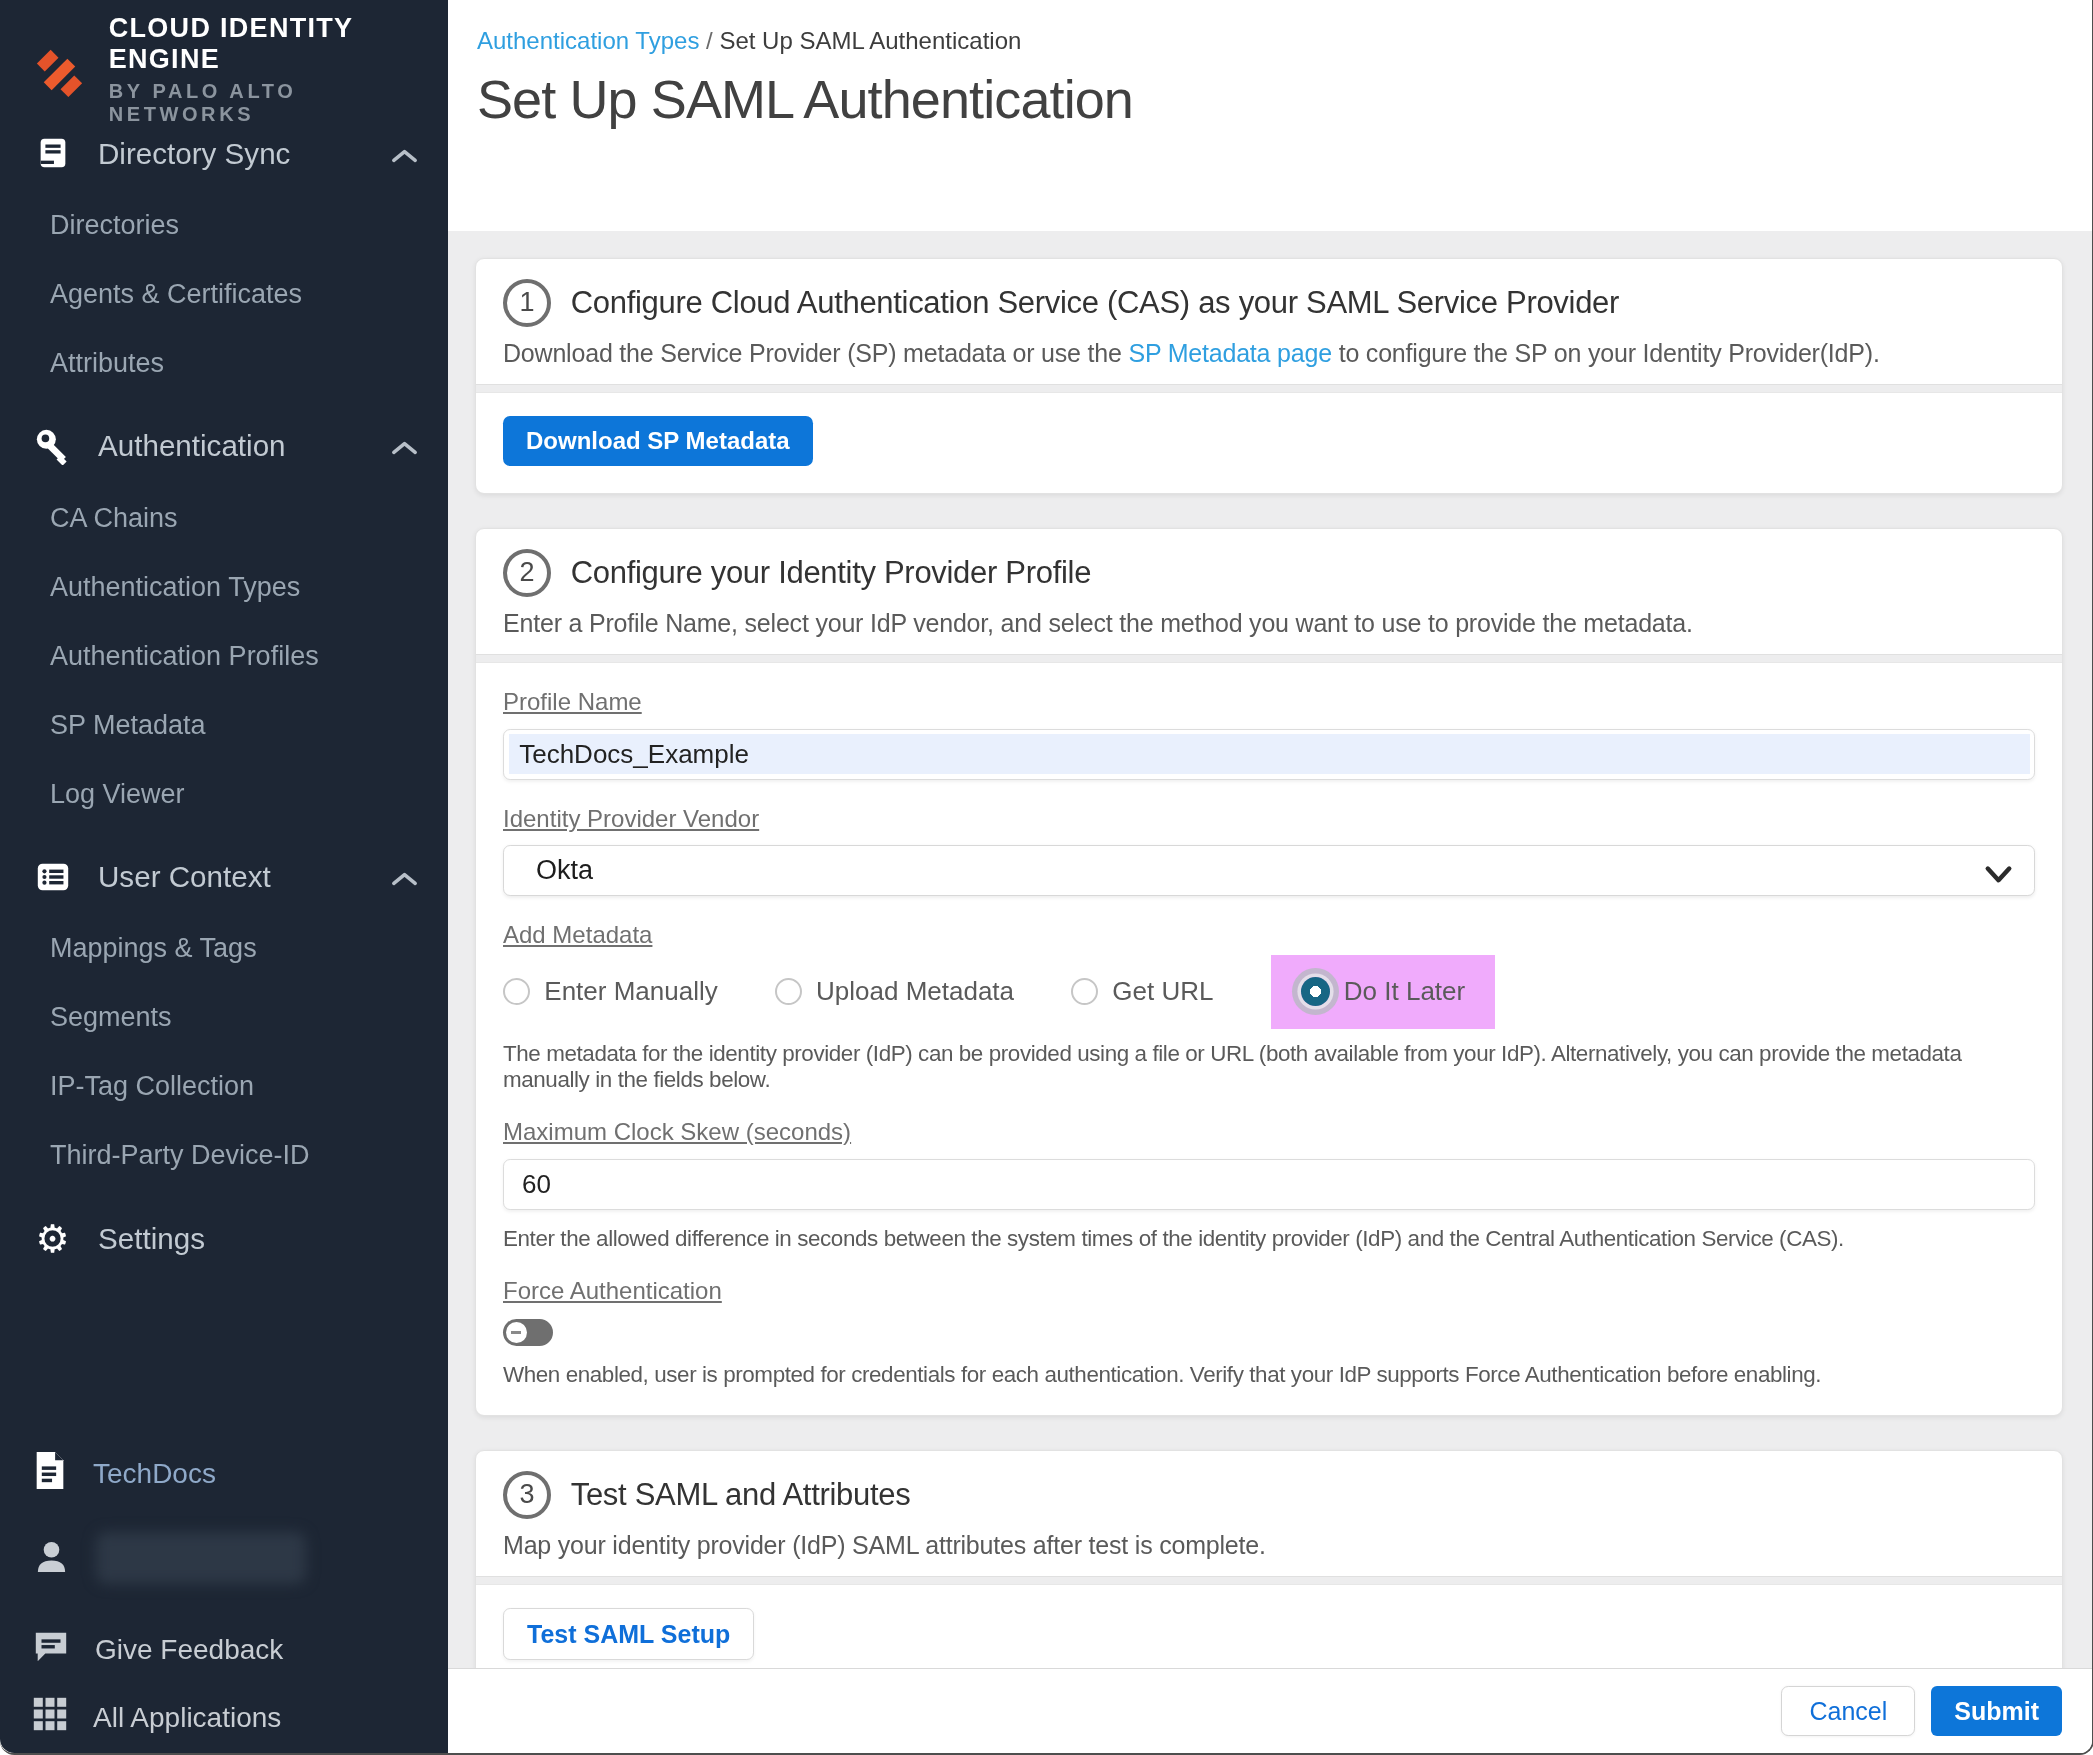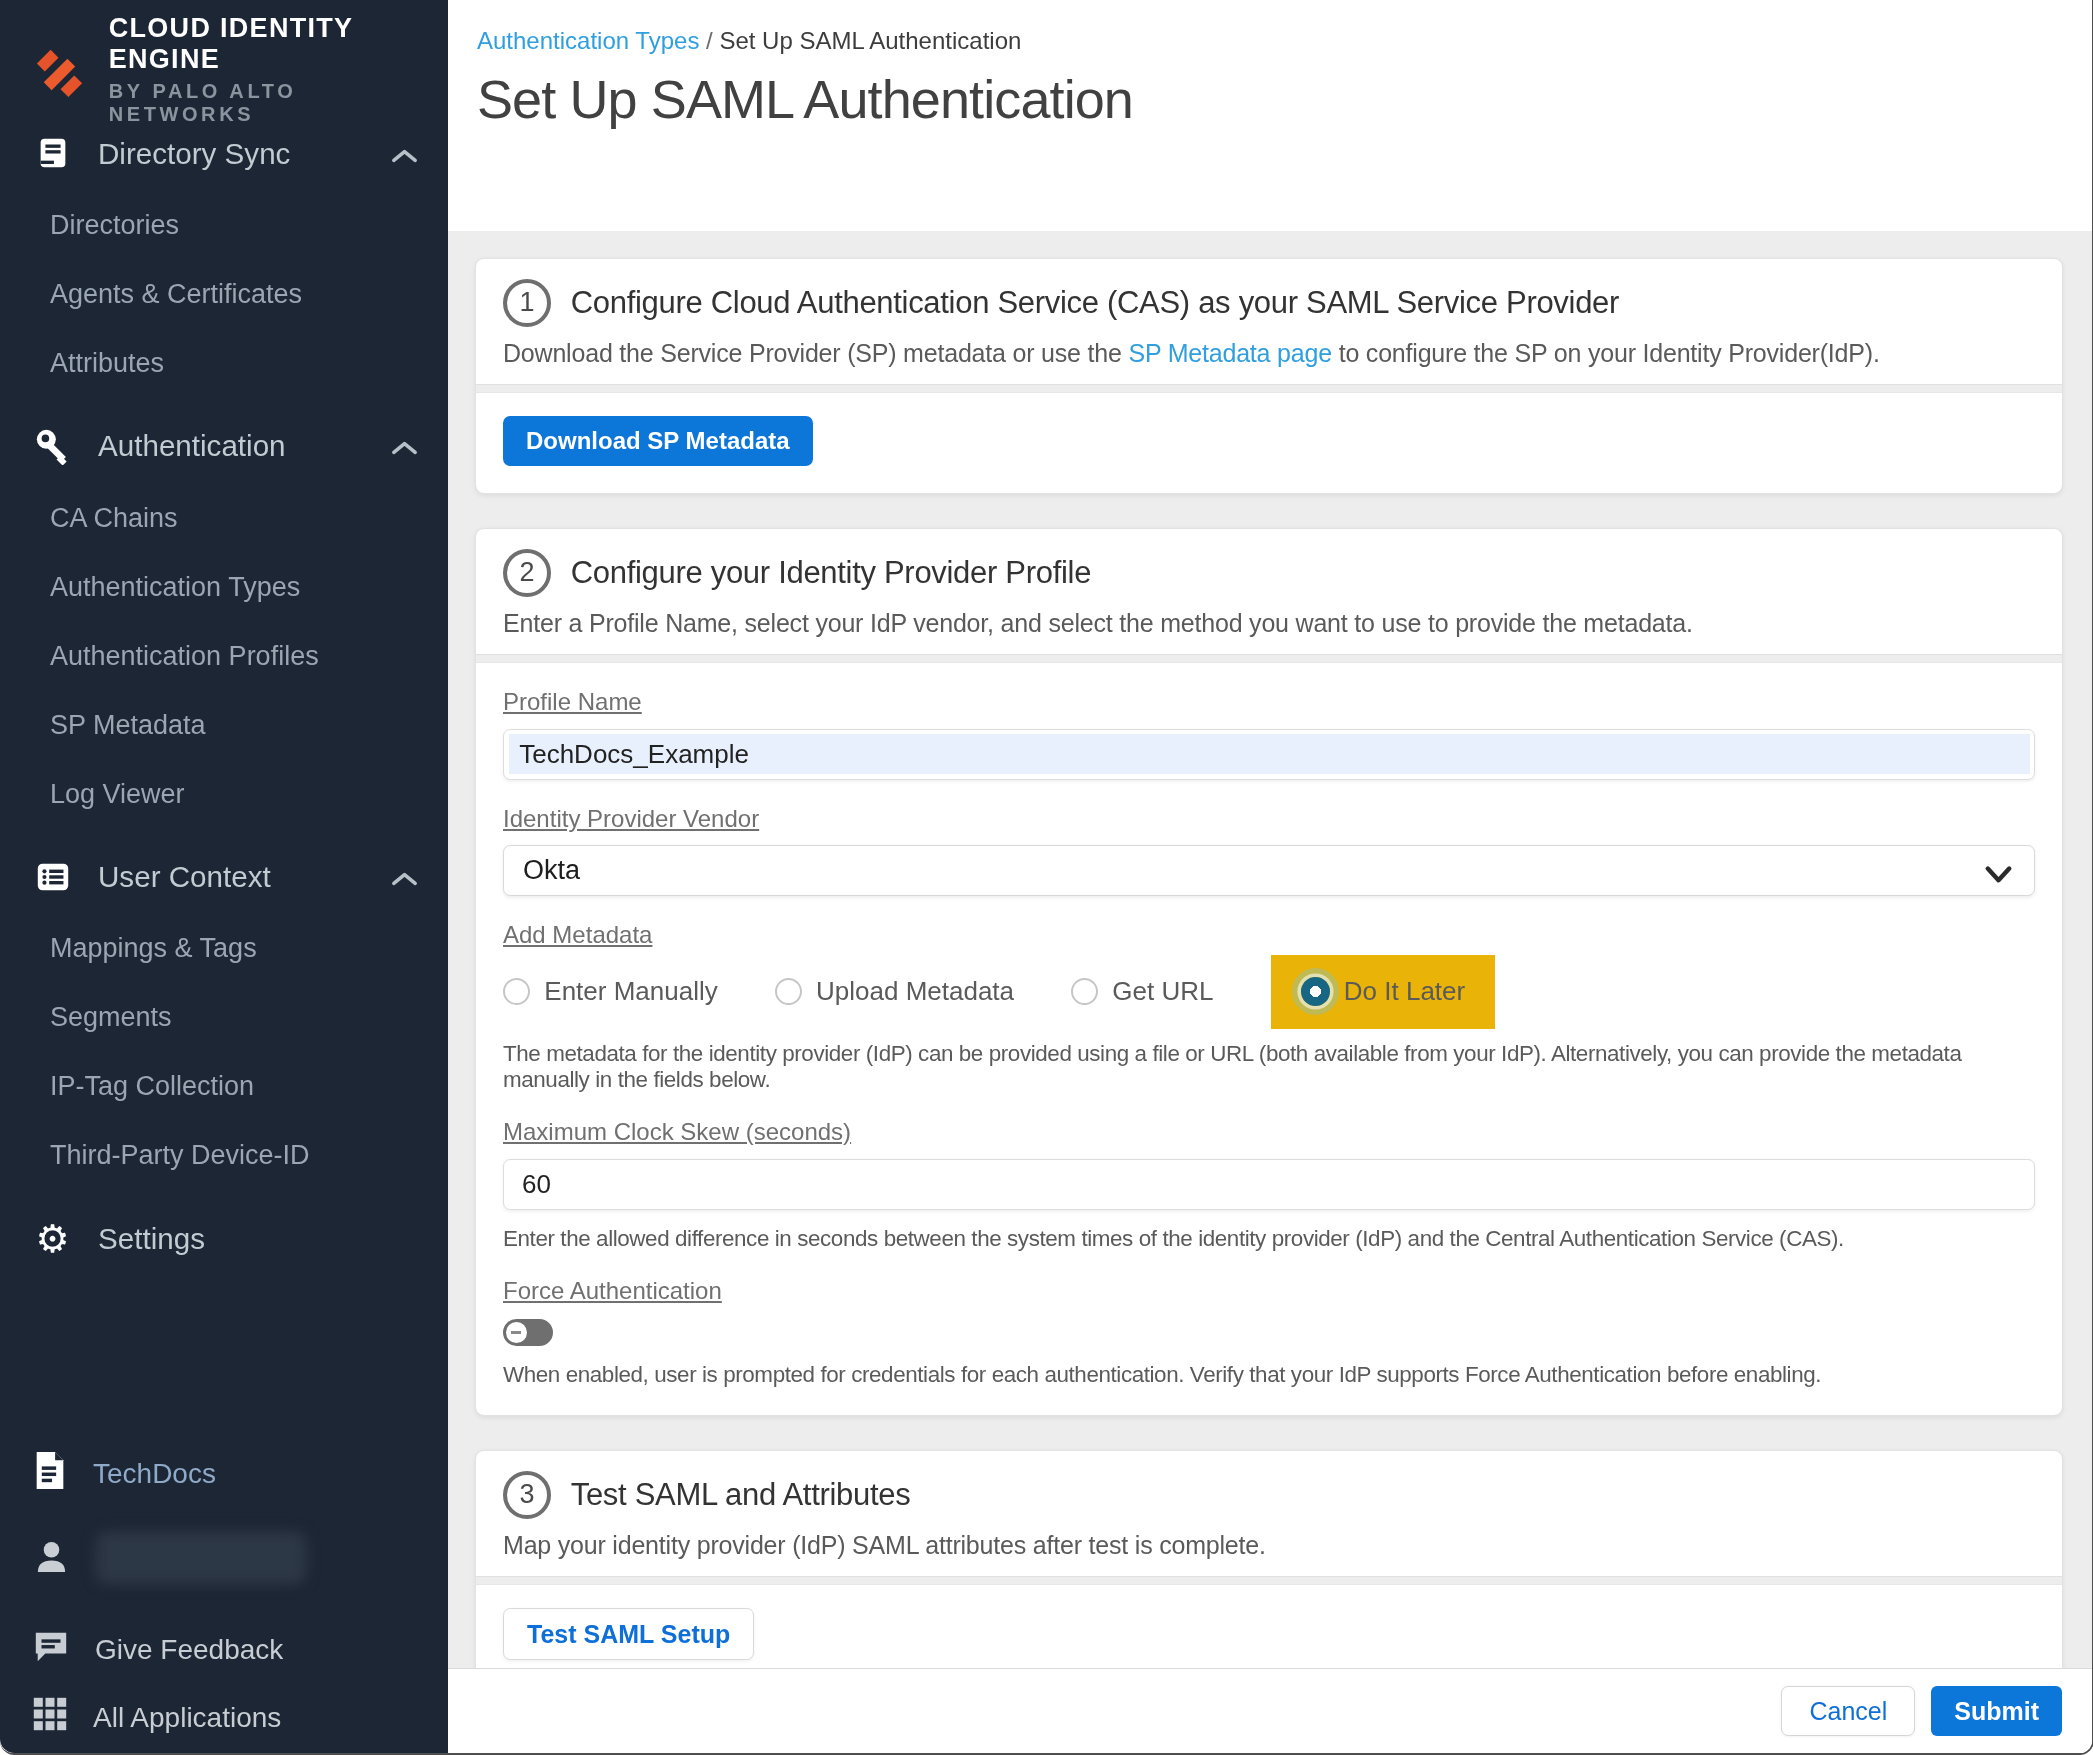--- a/index.html
+++ b/index.html
@@ -69,27 +69,27 @@
   .field:first-child { margin-top:1.8px; }
   .field-label { font-size:24px; color:#707070;text-decoration:underline; }
   .input-outer { margin-top:12.5px; height:51px; border:1.8px solid #dcdcdc; border-radius:7.2px;
                  background:#fff; padding:4.5px; box-shadow:0 1.8px 3.6px rgba(0,0,0,.06); cursor:text; }
   .input-fill { height:100%; background:#e9f0fd; display:flex; align-items:center;
                 padding-left:10.7px; font-size:26px; color:#222; }
   .text-input { margin-top:12.5px; height:51px; border:1.8px solid #dcdcdc; border-radius:7.2px; background:#fff;
                 display:flex; align-items:center; padding-left:18px; font-size:26px; color:#222;
                 box-shadow:0 1.8px 3.6px rgba(0,0,0,.06); cursor:text; }
   .select { position:relative; margin-top:12.5px; height:51px; border:1.8px solid #d8d8d8; border-radius:7.2px;
-            background:#fff; display:flex; align-items:center; padding-left:19px; font-size:27px;
+            background:#fff; display:flex; align-items:center; padding-left:32px; font-size:27px;
             color:#1d1d1d; box-shadow:0 1.8px 3.6px rgba(0,0,0,.07); cursor:pointer; }
   .select .sel-chev { position:absolute; right:21.5px; top:14.3px; }
 
   .radio-row { display:flex; align-items:center; gap:57px; margin-top:5.4px; }
   .radio-opt { display:flex; align-items:center; gap:14.3px; font-size:26px; color:#5a5a5a; cursor:pointer; }
-  .radio-opt.highlighted { background:#eab308; padding:21.5px 30px;text-align:right; }
+  .radio-opt.highlighted { background:#f0abfc; padding:21.5px 30px;text-align:right; }
   .radio { flex:none; width:27px; height:27px; border-radius:50%; background:#fff; border:2.7px solid #c6c6c6; }
   .radio.checked { border:none; width:29px; height:29px;
                    background:radial-gradient(circle, #ffffff 0 5.4px, #176684 5.4px 14.3px);
                    box-shadow:0 0 0 3.6px rgba(255,255,255,.55), 0 0 0 9px rgba(150,193,160,.5); }
 
   .hint { margin-top:12.5px; font-size:22.4px; letter-spacing:-0.4px; color:#5a5a5a; }
 
   .toggle { margin-top:14.3px; position:relative; width:50px; height:27px; background:#6f6f6f;
             border-radius:13.4px; cursor:pointer; }
   .toggle .knob { position:absolute; left:2.7px; top:2.7px; width:21.5px; height:21.5px; background:#fff;

